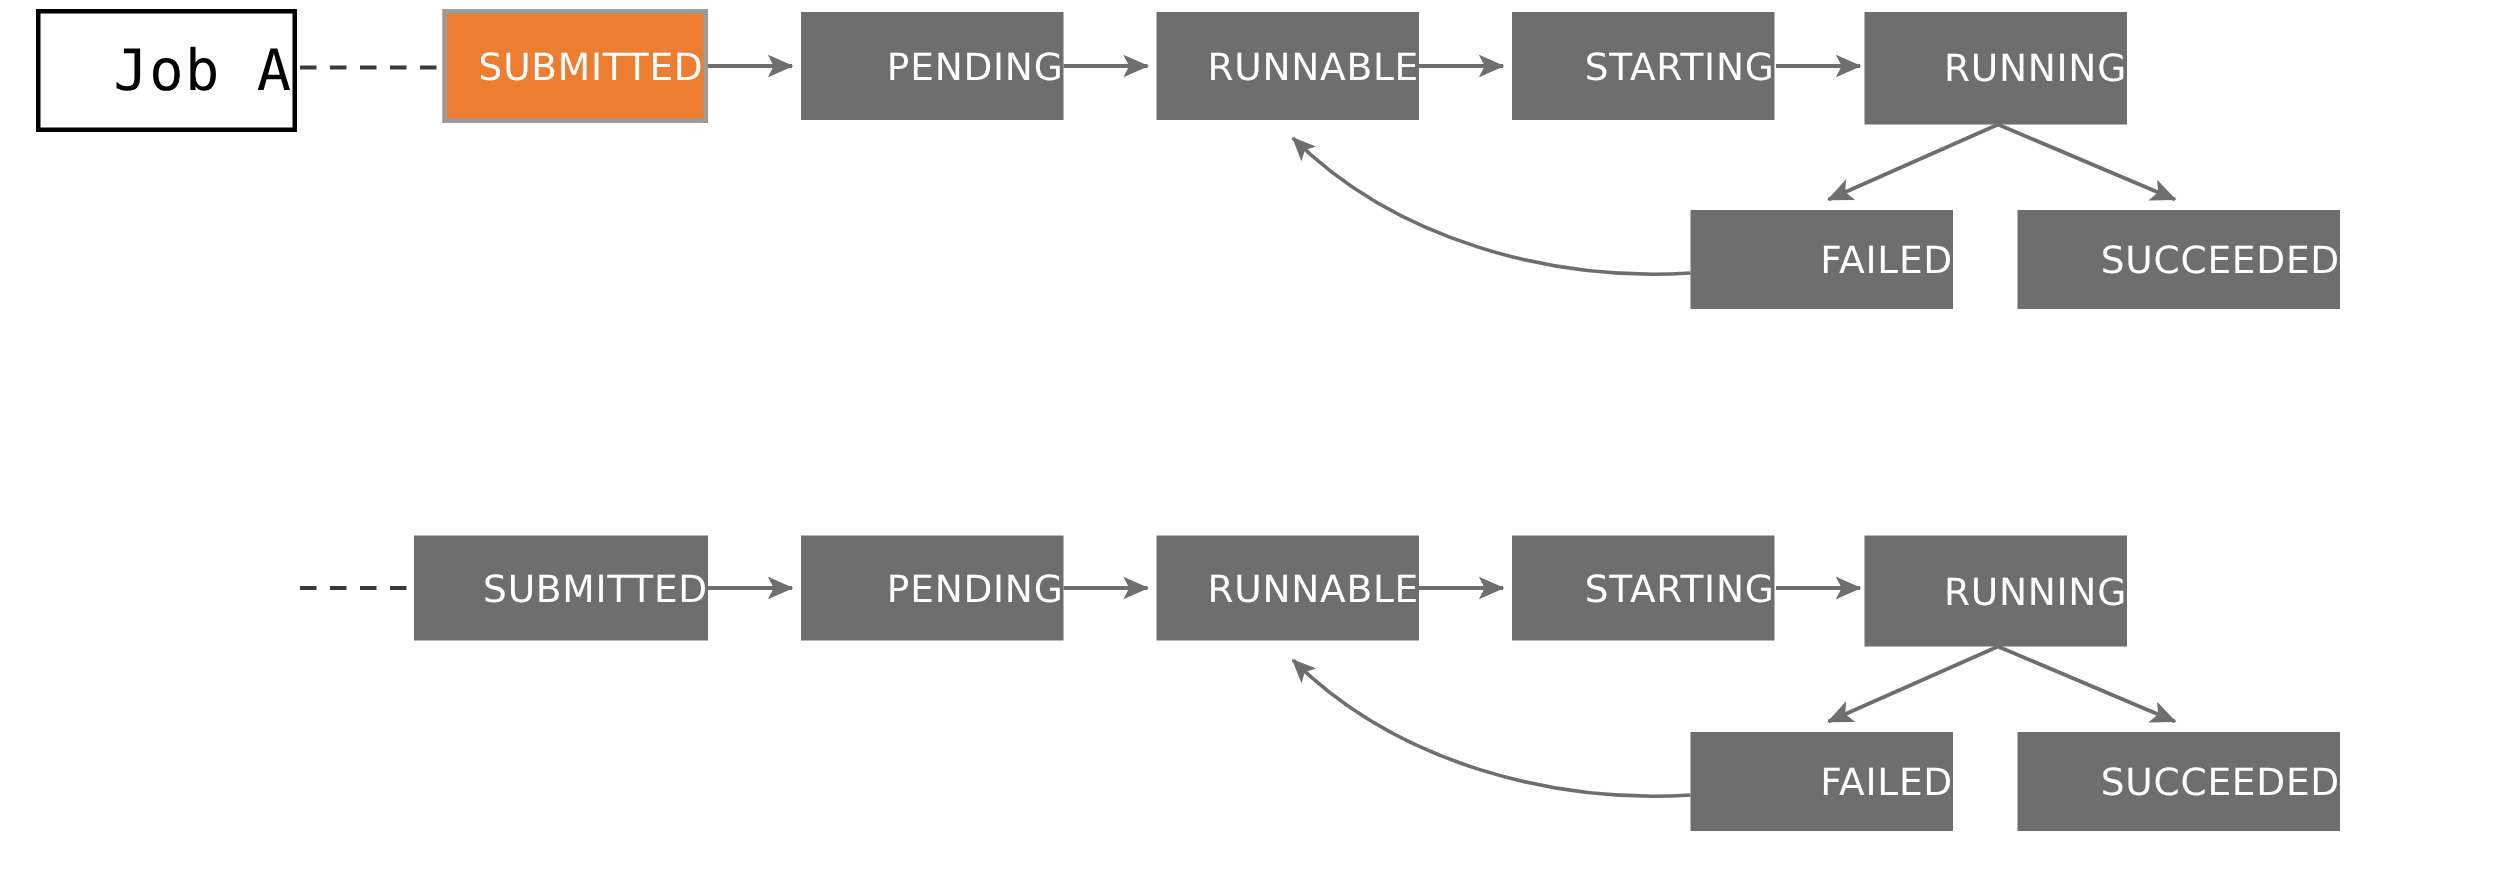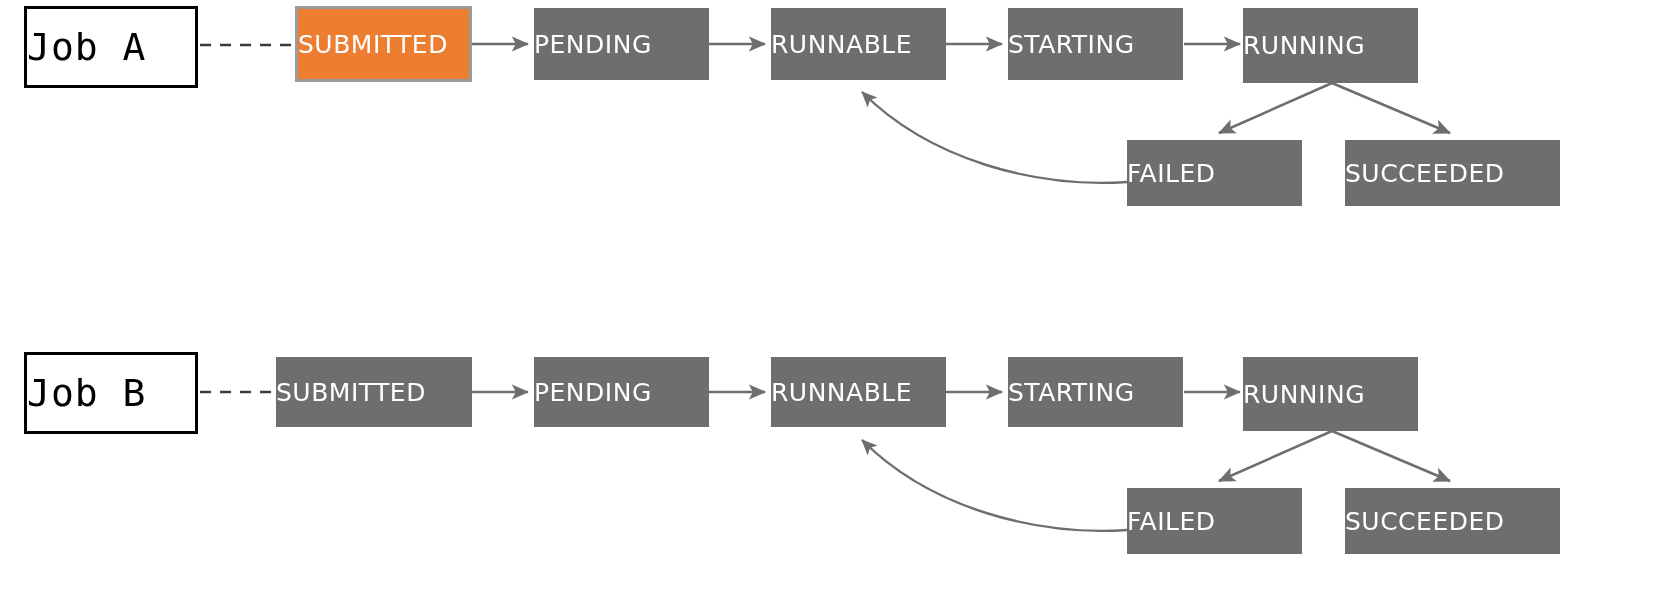--- a/index.html
+++ b/index.html
@@ -21,21 +21,21 @@
     top: 0;
     width: 1677px;
     height: 597px;
     pointer-events: none;
   }
   .node {
     position: absolute;
     box-sizing: border-box;
     display: flex;
     align-items: center;
-    justify-content: flex-start;
+    justify-content: flex-end;
     text-align: center;
     line-height: 1;
   }
   .node.state {
     background-color: #6e6e6e;
     color: #ffffff;
     font-size: 25px;
     letter-spacing: 0.5px;
     font-family: "DejaVu Sans", sans-serif;
   }
@@ -122,23 +122,20 @@
   </div>
 
   <div class="node state" style="left:1127px; top:140px; width:175px; height:66px;">
     <span>FAILED</span>
   </div>
 
   <div class="node state" style="left:1345px; top:140px; width:215px; height:66px;">
     <span>SUCCEEDED</span>
   </div>
 
-  <div class="node joblabel" style="left:24px; top:352px; width:174px; height:82px;">
-    <span>Job B</span>
-  </div>
 
   <div class="node state" style="left:276px; top:357px; width:196px; height:70px;">
     <span>SUBMITTED</span>
   </div>
 
   <div class="node state" style="left:534px; top:357px; width:175px; height:70px;">
     <span>PENDING</span>
   </div>
 
   <div class="node state" style="left:771px; top:357px; width:175px; height:70px;">

